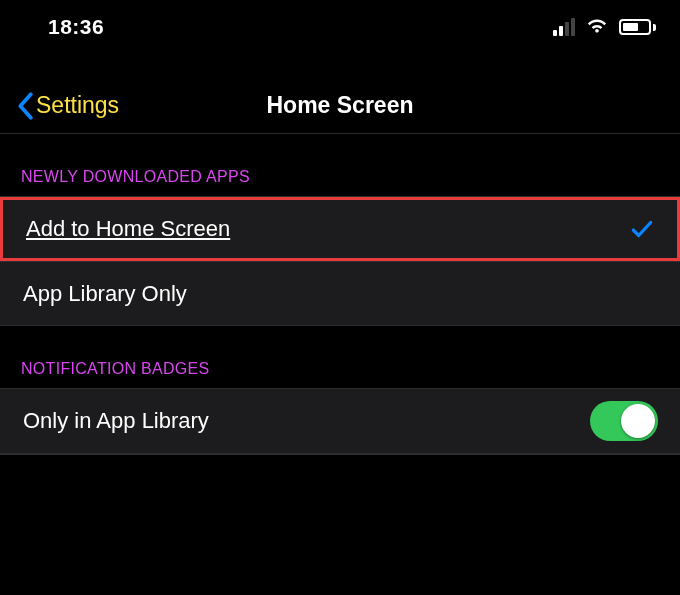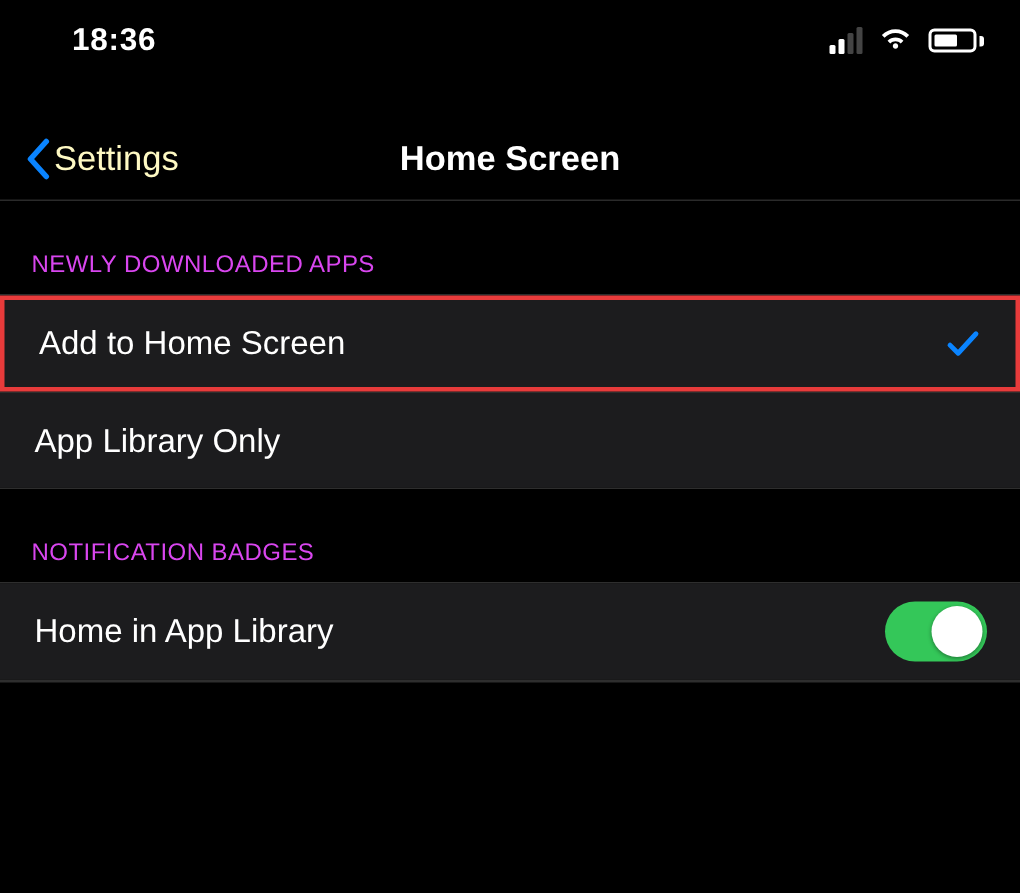--- a/index.html
+++ b/index.html
@@ -3,30 +3,30 @@
   <meta charset="utf-8">
   <style>
     * { margin: 0; padding: 0; box-sizing: border-box; }
     html, body { width: 680px; height: 595px; background: #000; font-family: -apple-system, "Helvetica Neue", Arial, sans-serif; color: #fff; overflow: hidden; }
 
     .status-bar { display: flex; align-items: center; justify-content: space-between; padding: 12px 24px 12px 48px; height: 54px; gap: 48px; }
     .status-time { font-size: 21px; font-weight: 600; letter-spacing: 0.5px; }
     .status-icons { display: flex; align-items: center; gap: 10px; }
 
     .nav-bar { display: flex; align-items: center; justify-content: center; position: relative; height: 56px; padding: 0 16px; margin-top: 24px; border-bottom: 1px solid #2a2a2a; }
-    .back { position: absolute; left: 16px; display: flex; align-items: center; color: #fef9c3; font-size: 23px; font-weight: 400; cursor: pointer; }
+    .back { position: absolute; left: 16px; display: flex; align-items: center; color: #fde047; font-size: 23px; font-weight: 400; cursor: pointer; }
     .back svg { margin-right: 2px; }
     .nav-title { font-size: 23px; font-weight: 600; }
 
     .section-header { color: #d946ef; font-size: 16px; letter-spacing: 0.3px; padding: 34px 22px 10px 21px; }
 
     .row-group { border-top: 1px solid #2e2e2e; border-bottom: 1px solid #2e2e2e; }
     .row { display: flex; align-items: center; justify-content: space-between; background: #1c1c1e; padding: 0 22px 0 23px; height: 64px; font-size: 22px; }
     .row + .row { border-top: 1px solid #2e2e2e; }
-    .row-highlight { border: 3px solid #e83b3b; position: relative; z-index: 2; }
+    .row-highlight { border: 3px solid #e83b3b; position: relative; z-index: 2; text-decoration: underline; }
 
     .checkmark svg { display: block; }
 
     .toggle { width: 68px; height: 40px; border-radius: 20px; background: #34c759; position: relative; cursor: pointer; }
     .toggle .knob { position: absolute; top: 3px; right: 3px; width: 34px; height: 34px; border-radius: 50%; background: #fff; box-shadow: 0 1px 3px rgba(0,0,0,.4); }
 
     .cell-signal { display: inline-flex; align-items: flex-end; gap: 2px; }
     .cell-signal span { width: 4px; background: #fff; border-radius: 1px; display: block; }
     .cell-signal .b1 { height: 6px; }
     .cell-signal .b2 { height: 10px; }
@@ -89,19 +89,19 @@
   </div>
   <div class="row">
     <span>App Library Only</span>
   </div>
 </div>
 
 <div class="section-header">NOTIFICATION BADGES</div>
 
 <div class="row-group">
   <div class="row">
-    <span>Home in App Library</span>
+    <span>Only in App Library</span>
     <span class="toggle">
         <span class="knob"></span>
       </span>
   </div>
 </div>
 <div class="gap"></div>
 
 </body></html>

